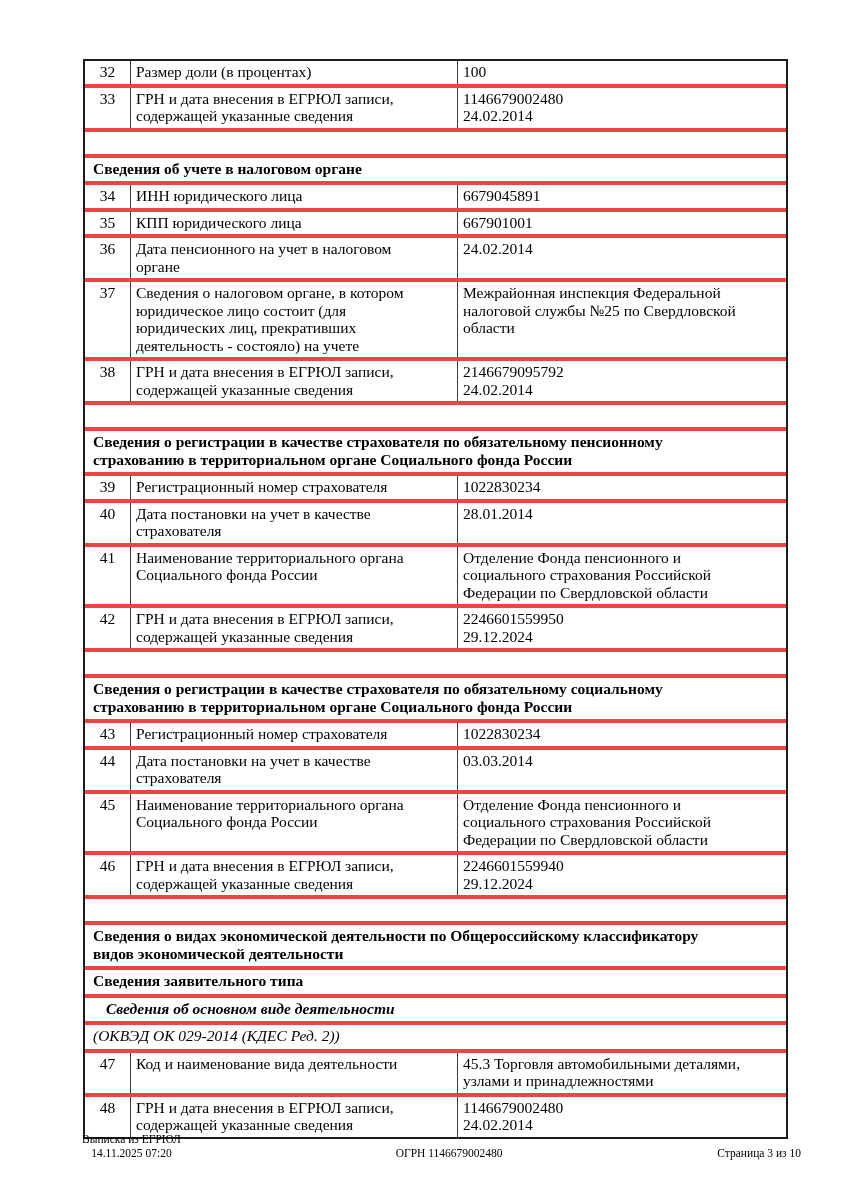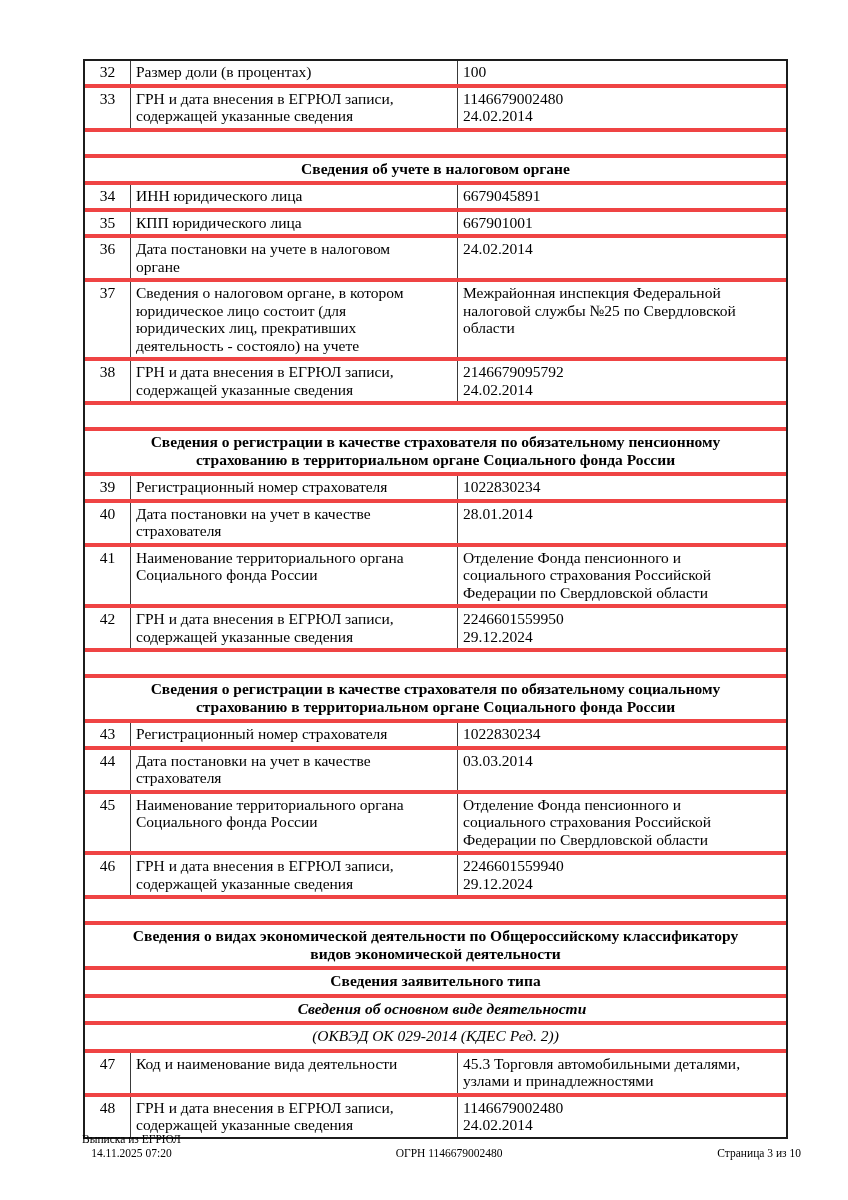--- a/index.html
+++ b/index.html
@@ -41,21 +41,20 @@
     border-right: 1px solid #3a3a3a;
     padding: 2px 4px 3px 5px;
   }
   .cell-value {
     flex: 1 1 auto;
     padding: 2px 4px 3px 5px;
   }
   .gap-row { height: 22px; }
   .section-row {
     display: block;
-    text-align: center;
     font-weight: bold;
     padding: 2px 8px 4px 8px;
   }
   .section-row.bold-italic { font-style: italic; font-weight: bold; padding-left: 21px; }
   .section-row.italic { font-style: italic; font-weight: normal; }
   .doc-footer {
     position: absolute;
     left: 82px;
     right: 47px;
     top: 1133px;
@@ -111,21 +110,21 @@
       <div class="cell cell-label">
         <div class="text-line">КПП юридического лица</div>
       </div>
       <div class="cell cell-value">
         <div class="text-line">667901001</div>
       </div>
     </div>
     <div class="block row-block">
       <div class="cell cell-num">36</div>
       <div class="cell cell-label">
-        <div class="text-line">Дата постановки на учете в налоговом</div>
+        <div class="text-line">Дата пенсионного на учет в налоговом</div>
         <div class="text-line">органе</div>
       </div>
       <div class="cell cell-value">
         <div class="text-line">24.02.2014</div>
       </div>
     </div>
     <div class="block row-block">
       <div class="cell cell-num">37</div>
       <div class="cell cell-label">
         <div class="text-line">Сведения о налоговом органе, в котором</div>

